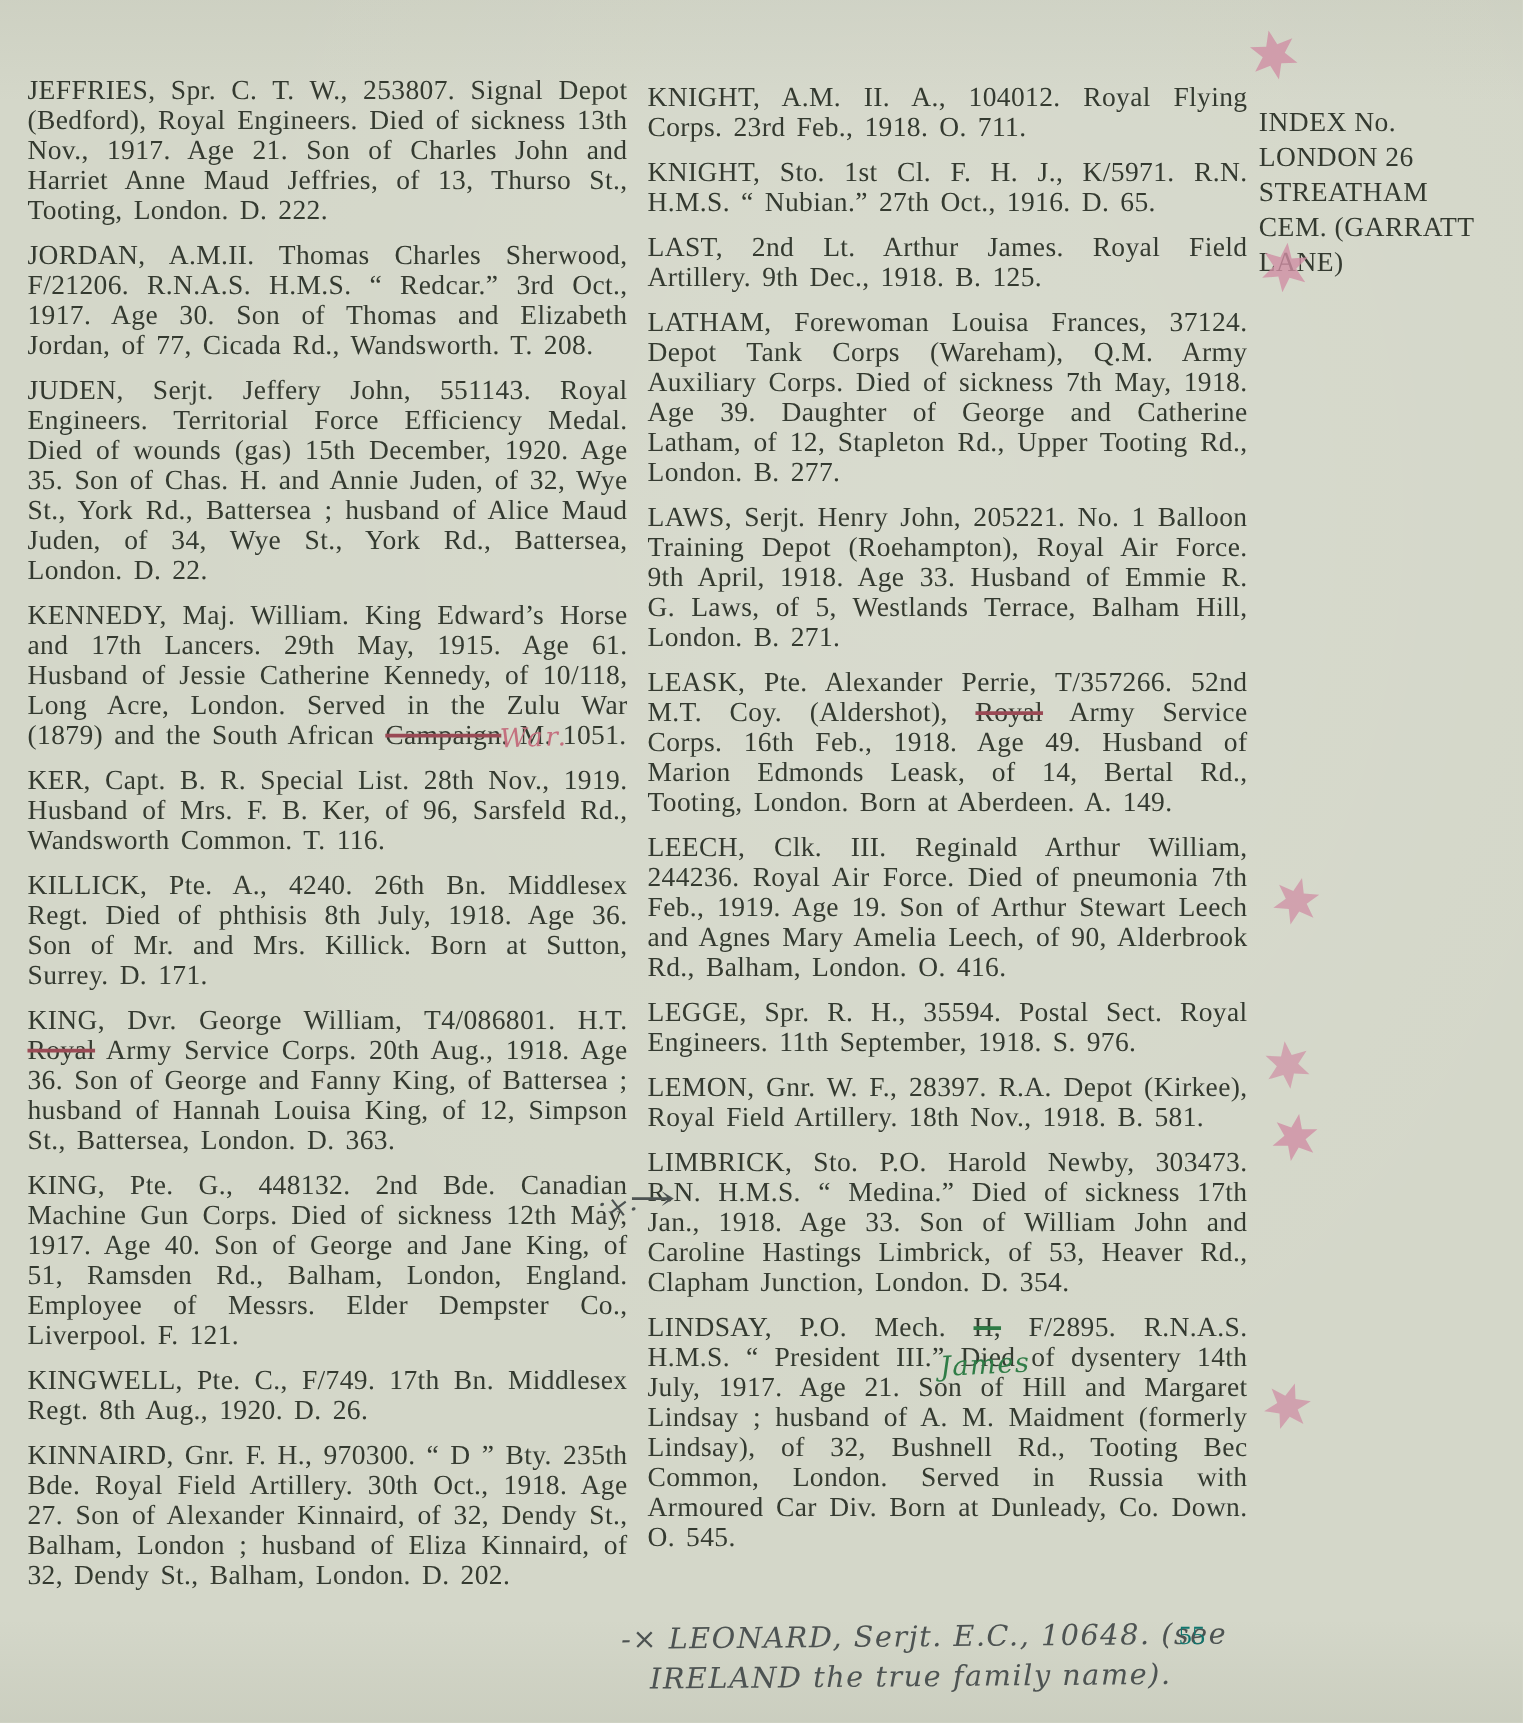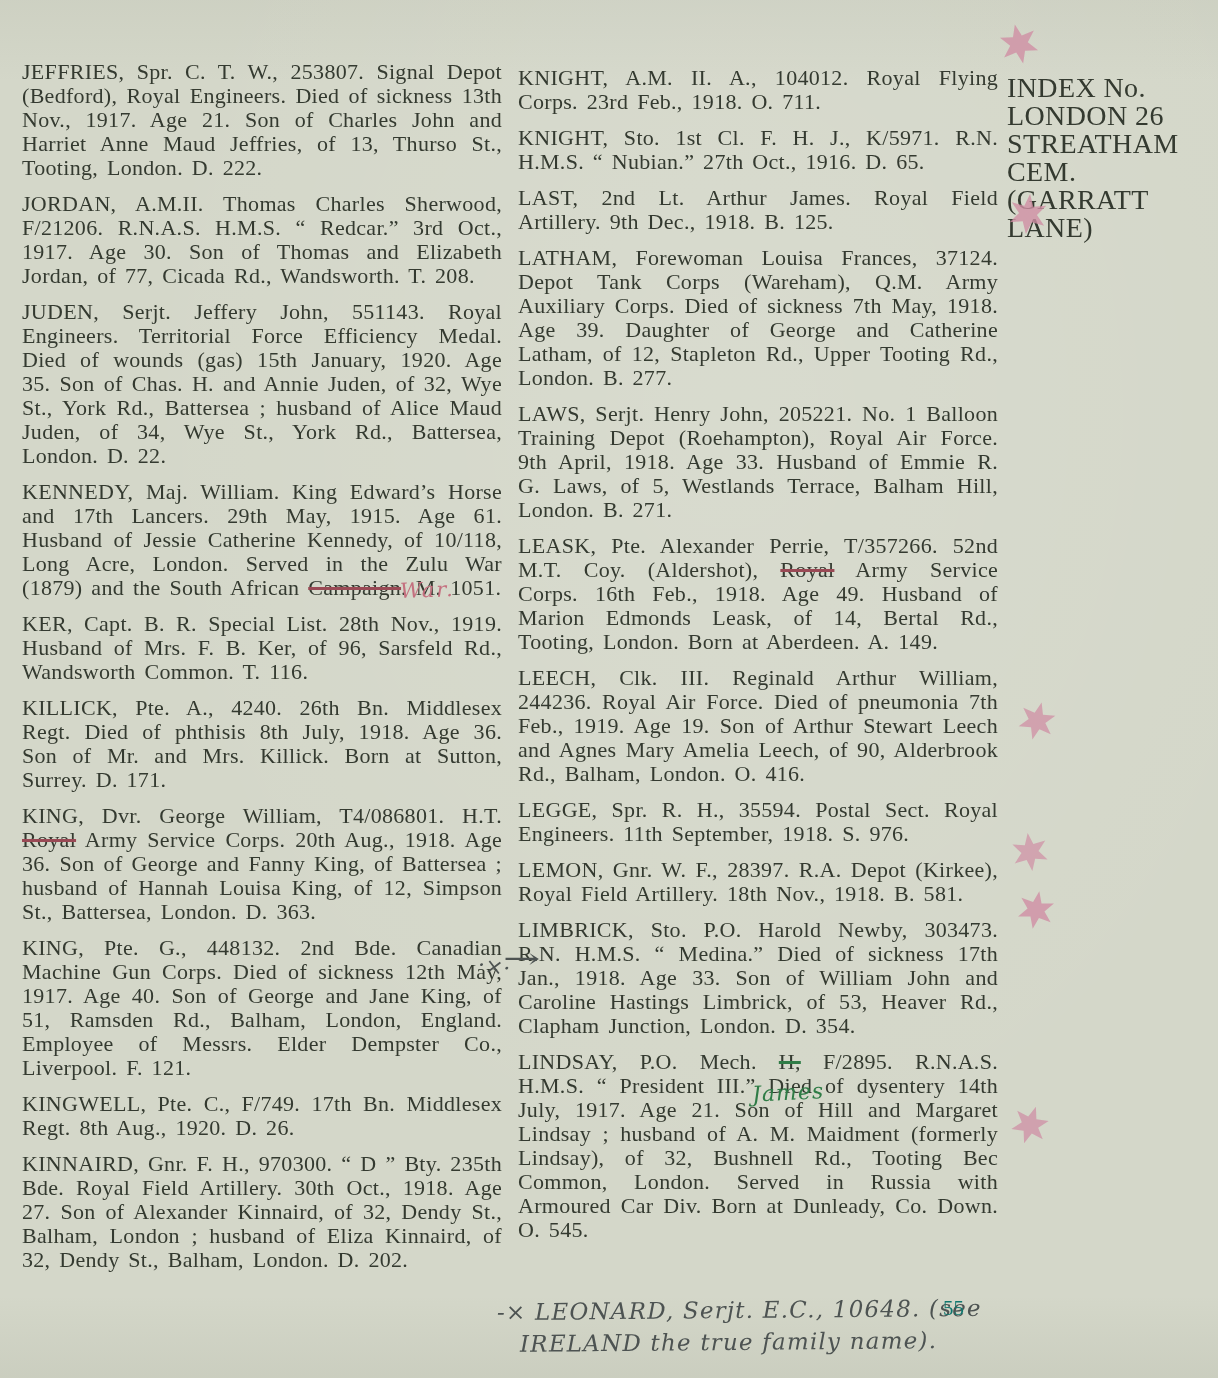--- a/index.html
+++ b/index.html
@@ -27,22 +27,22 @@
     text-decoration:line-through;
     text-decoration-color:#9a4a55;
     text-decoration-thickness:3px;
   }
   .strike-green{
     text-decoration:line-through;
     text-decoration-color:#2f7c46;
     text-decoration-thickness:2.5px;
   }
   .index-block{
-    position:absolute;left:1007px;top:74px;width:210px;
-    font-size:28px;line-height:28px;letter-spacing:0.4px;
+    position:absolute;left:1007px;top:84px;width:210px;
+    font-size:22px;line-height:28px;letter-spacing:0.4px;
   }
   .star{position:absolute;width:44px;height:44px;}
   .star svg{display:block;width:100%;height:100%;}
   .hand{
     position:absolute;white-space:nowrap;
     font-family:"DejaVu Serif", serif;
     font-style:italic;
   }
   .hand-pink{color:#c4707f;font-size:21px;letter-spacing:2px;transform:rotate(-2deg);}
   .hand-green{color:#2f7c46;font-size:22px;letter-spacing:1px;transform:rotate(-3deg);}
@@ -54,21 +54,21 @@
     position:absolute;left:943px;top:1296px;
     font-size:21px;color:#0f766e;text-align:center;
   }
 </style>
 </head>
 <body>
 
 <div class="col col-left">
     <p class="entry"><span>JEFFRIES, Spr. C. T. W., 253807.  Signal Depot (Bedford), Royal Engineers.  Died of sickness 13th Nov., 1917.  Age 21.  Son of Charles John and Harriet Anne Maud Jeffries, of 13, Thurso St., Tooting, London.  D.  222.</span></p>
     <p class="entry"><span>JORDAN, A.M.II.  Thomas Charles Sherwood, F/21206.  R.N.A.S.  H.M.S.  “ Redcar.”  3rd Oct., 1917.  Age 30.  Son of Thomas and Elizabeth Jordan, of 77, Cicada Rd., Wandsworth.  T.  208.</span></p>
-    <p class="entry"><span>JUDEN, Serjt. Jeffery John, 551143.  Royal Engineers.  Territorial Force Efficiency Medal.  Died of wounds (gas) 15th January, 1920.  Age 35.  Son of Chas. H. and Annie Juden, of 32, Wye St., York Rd., Battersea ;  husband of Alice Maud Juden, of 34, Wye St., York Rd., Battersea, London.  D.  22.</span></p>
+    <p class="entry"><span>JUDEN, Serjt. Jeffery John, 551143.  Royal Engineers.  Territorial Force Efficiency Medal.  Died of wounds (gas) 15th December, 1920.  Age 35.  Son of Chas. H. and Annie Juden, of 32, Wye St., York Rd., Battersea ;  husband of Alice Maud Juden, of 34, Wye St., York Rd., Battersea, London.  D.  22.</span></p>
     <p class="entry"><span>KENNEDY, Maj. William.  King Edward’s Horse and 17th Lancers.  29th May, 1915. Age 61.  Husband of Jessie Catherine Kennedy, of 10/118, Long Acre, London.  Served in the Zulu War (1879) and the South African </span><span class="strike-red">Campaign</span><span>. M.  1051.</span></p>
     <p class="entry"><span>KER, Capt. B. R.  Special List.  28th Nov., 1919. Husband of Mrs. F. B. Ker, of 96, Sarsfeld Rd., Wandsworth Common.  T.  116.</span></p>
     <p class="entry"><span>KILLICK, Pte. A., 4240.  26th Bn. Middlesex Regt.  Died of phthisis 8th July, 1918.  Age 36. Son of Mr. and Mrs. Killick.  Born at Sutton, Surrey.  D.  171.</span></p>
     <p class="entry"><span>KING, Dvr. George William, T4/086801.  H.T. </span><span class="strike-red">Royal</span><span> Army Service Corps.  20th Aug., 1918. Age 36.  Son of George and Fanny King, of Battersea ; husband of Hannah Louisa King, of 12, Simpson St., Battersea, London.  D.  363.</span></p>
     <p class="entry"><span>KING, Pte. G., 448132.  2nd Bde.  Canadian Machine Gun Corps.  Died of sickness 12th May, 1917.  Age 40.  Son of George and Jane King, of 51, Ramsden Rd., Balham, London, England.  Employee of Messrs. Elder Dempster Co., Liverpool.  F.  121.</span></p>
     <p class="entry"><span>KINGWELL, Pte. C., F/749.  17th Bn. Middlesex Regt.  8th Aug., 1920.  D.  26.</span></p>
     <p class="entry"><span>KINNAIRD, Gnr. F. H., 970300.  “ D ” Bty. 235th Bde.  Royal Field Artillery.  30th Oct., 1918.  Age 27.  Son of Alexander Kinnaird, of 32, Dendy St., Balham, London ;  husband of Eliza Kinnaird, of 32, Dendy St., Balham, London. D. 202.</span></p>
   </div>
 <div class="col col-right">
     <p class="entry"><span>KNIGHT, A.M. II.  A., 104012.  Royal Flying Corps.  23rd Feb., 1918.  O.  711.</span></p>

